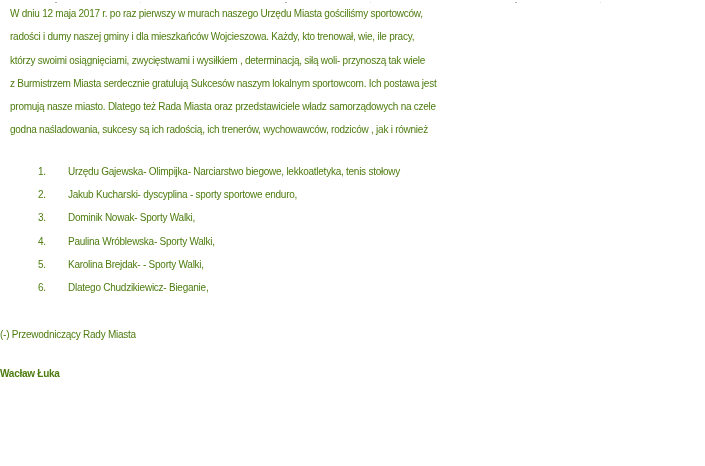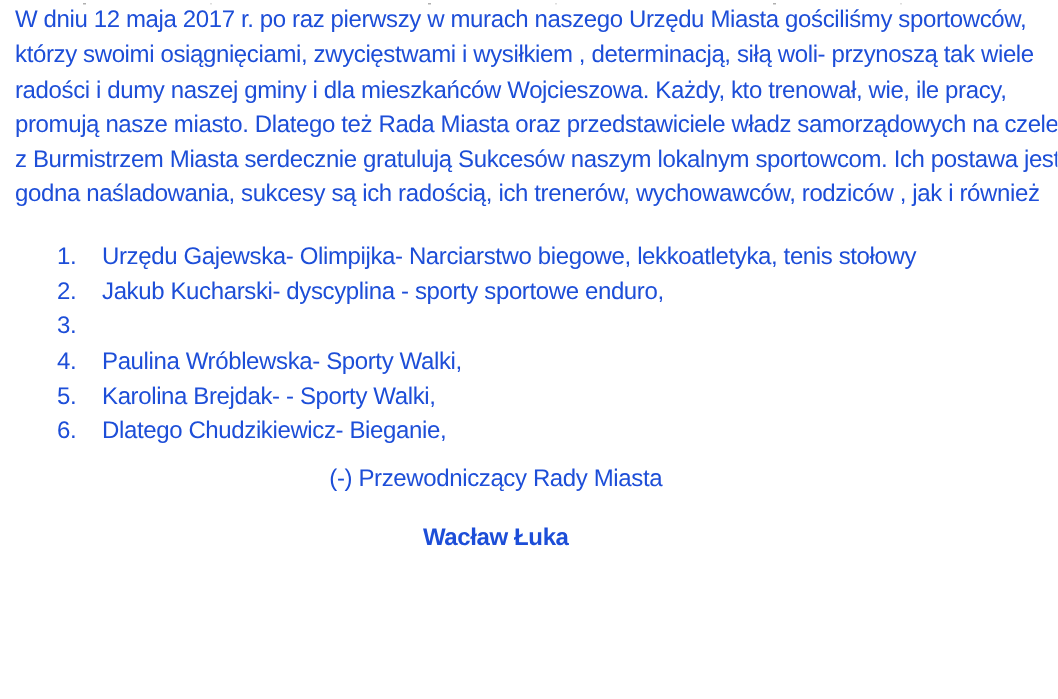--- a/index.html
+++ b/index.html
@@ -7,24 +7,24 @@
     padding: 0;
     background: #ffffff;
   }
   .page {
     position: relative;
     width: 705px;
     height: 466px;
     background: #ffffff;
     overflow: hidden;
     font-family: "Liberation Sans", "DejaVu Sans", sans-serif;
-    font-size: 16px;
+    font-size: 10px;
     line-height: 23.3px;
     letter-spacing: -0.25px;
-    color: #1d4ed8;
+    color: #4d7c0f;
   }
   
   .scan-artifact {
     position: absolute;
     top: 2px;
     left: 0;
     width: 100%;
     height: 1px;
     background: repeating-linear-gradient(
       90deg,
@@ -47,56 +47,57 @@
   }
   .list-row {
     display: flex;
     white-space: nowrap;
   }
   .list-row .num {
     flex: 0 0 30px;
     width: 30px;
   }
   .signature {
-    margin-top: 8px;
+    margin-top: 23px;
     padding-right: 44px;
-    text-align: center;
+    text-align: left;
   }
   .signature .sig-name {
     margin-top: 16px;
     font-weight: bold;
   }
 </style>
 </head>
 <body>
 
 <div class="page">
 
   <div class="scan-artifact"></div>
 
   <div class="body-text">
     <div class="line">W dniu 12 maja 2017 r. po raz pierwszy w murach naszego Urzędu Miasta gościliśmy sportowców,</div>
+    <div class="line">radości i dumy naszej gminy i dla mieszkańców Wojcieszowa. Każdy, kto trenował, wie, ile pracy,</div>
     <div class="line">którzy swoimi osiągnięciami, zwycięstwami i wysiłkiem , determinacją, siłą woli- przynoszą tak wiele</div>
-    <div class="line">radości i dumy naszej gminy i dla mieszkańców Wojcieszowa. Każdy, kto trenował, wie, ile pracy,</div>
+    <div class="line">z Burmistrzem Miasta serdecznie gratulują Sukcesów naszym lokalnym sportowcom. Ich postawa jest</div>
     <div class="line">promują nasze miasto. Dlatego też Rada Miasta oraz przedstawiciele władz samorządowych na czele</div>
-    <div class="line">z Burmistrzem Miasta serdecznie gratulują Sukcesów naszym lokalnym sportowcom. Ich postawa jest</div>
     <div class="line">godna naśladowania, sukcesy są ich radością, ich trenerów, wychowawców, rodziców , jak i również</div>
   </div>
 
   <div class="numbered-list">
     <div class="list-row">
       <span class="num">1.</span>
       <span>Urzędu Gajewska- Olimpijka- Narciarstwo biegowe, lekkoatletyka, tenis stołowy</span>
     </div>
     <div class="list-row">
       <span class="num">2.</span>
       <span>Jakub Kucharski- dyscyplina - sporty sportowe enduro,</span>
     </div>
     <div class="list-row">
       <span class="num">3.</span>
+      <span>Dominik Nowak- Sporty Walki,</span>
     </div>
     <div class="list-row">
       <span class="num">4.</span>
       <span>Paulina Wróblewska- Sporty Walki,</span>
     </div>
     <div class="list-row">
       <span class="num">5.</span>
       <span>Karolina Brejdak- - Sporty Walki,</span>
     </div>
     <div class="list-row">

